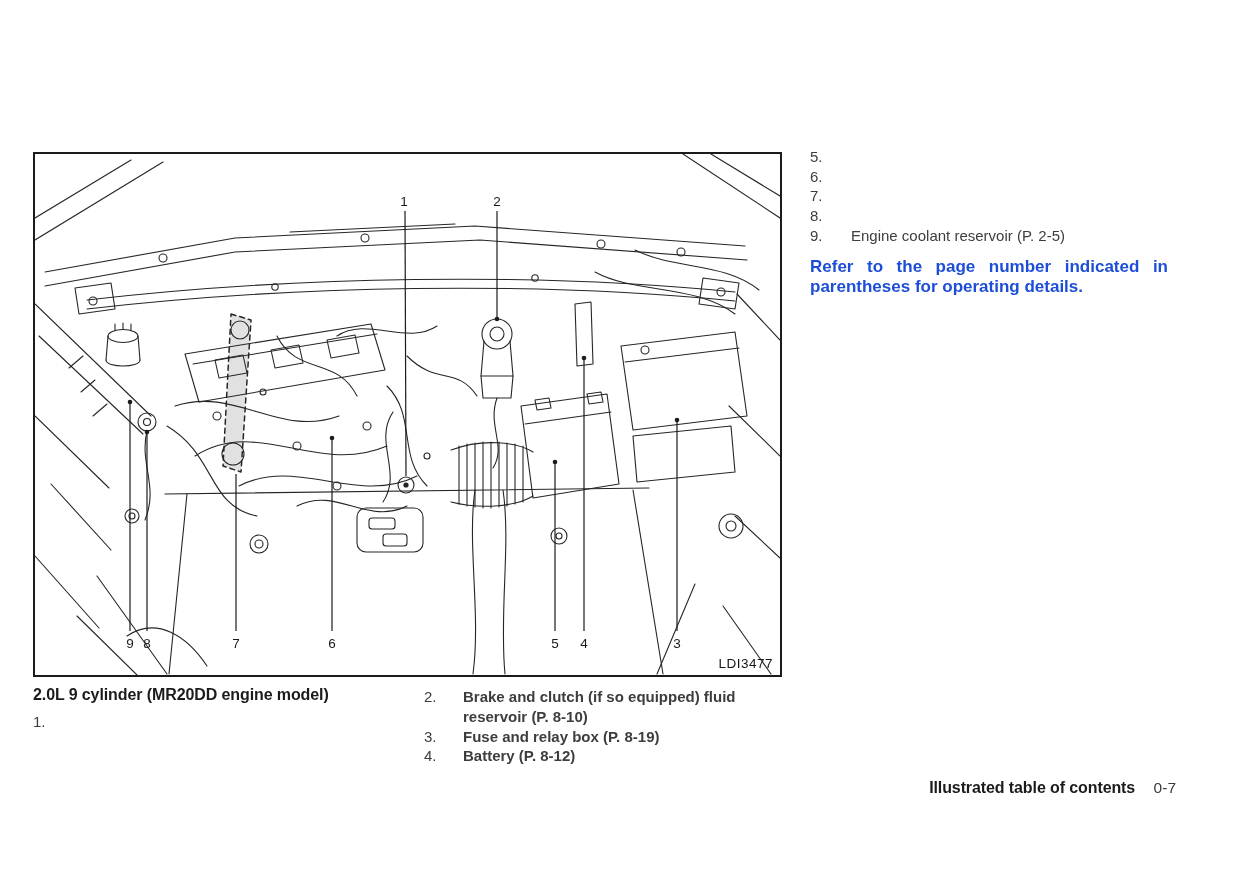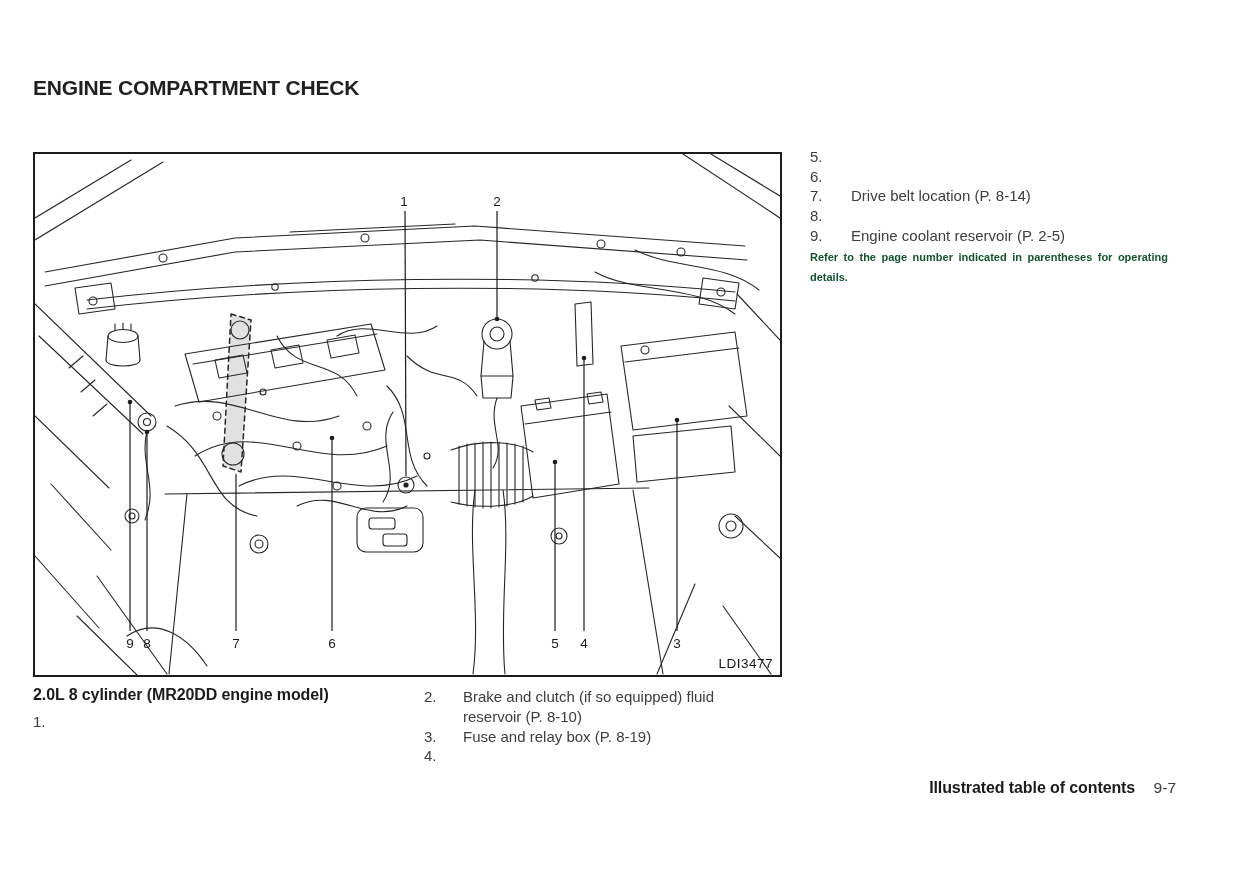--- a/index.html
+++ b/index.html
@@ -18,50 +18,49 @@
     position:absolute; left:33px; top:152px; width:749px; height:525px;
     border:2px solid #1b1b1b; background:#ffffff;
   }
   .diagram-box svg { position:absolute; left:0; top:0; width:100%; height:100%; }
 
   .right-col { position:absolute; left:810px; top:147px; width:360px; }
   .li-row { display:flex; font-size:15px; line-height:19.7px; color:#3d3d3d; }
   .li-num { width:41px; flex:none; }
   .li-text { width:248px; }
   .ref-note {
-    margin-top:1px; width:358px; font-size:11px; font-weight:bold;
-    line-height:20px; color:#14532d; text-align:justify;
+    margin-top:11px; width:358px; font-size:17px; font-weight:bold;
+    line-height:20px; color:#1d4ed8; text-align:justify;
   }
 
   .caption-heading {
     position:absolute; left:33px; top:686px;
     font-size:16px; font-weight:bold; color:#1b1b1b; letter-spacing:-0.1px;
   }
   .caption-col1 { position:absolute; left:33px; top:712px; width:360px; }
   .caption-col2 { position:absolute; left:424px; top:687px; width:345px; }
   .caption-col2 .li-num { width:39px; }
-  .caption-col2 .li-text { width:300px; }
+  .caption-col2 .li-text { width:300px;font-weight:bold; }
   .caption-col1 .li-num { width:40px; }
   .cap-row { display:flex; font-size:15px; line-height:19.8px; color:#3d3d3d; }
 
   .page-footer {
     position:absolute; right:65px; top:779px; white-space:nowrap;
     font-size:16px; color:#1b1b1b;
   }
   .footer-label { font-weight:bold; letter-spacing:-0.1px;margin-left:42px; }
   .footer-page { font-weight:normal; color:#3a3a3a; margin-left:14px; font-size:15.5px; }
 
   .callout-num { font-size:13.5px; fill:#1b1b1b; }
   .fig-code { font-size:13.5px; fill:#151515; letter-spacing:0.5px; }
 </style>
 </head>
 <body>
 
 <div class="page-title">
-  <div>ENGINE COMPARTMENT CHECK</div>
 </div>
 
 <div class="diagram-box">
   <svg viewBox="0 0 745 521" preserveAspectRatio="none" font-family="Liberation Sans, DejaVu Sans, sans-serif">
 
     <g stroke="#262626" fill="none" stroke-width="1.1" stroke-linecap="round" stroke-linejoin="round">
 
       <path d="M0,64 L96,6"></path>
         <path d="M0,86 L128,8"></path>
       <path d="M648,0 L745,64"></path>
@@ -229,50 +228,50 @@
 
 <div class="right-col">
   <div class="li-row">
     <span class="li-num">5.</span>
   </div>
   <div class="li-row">
     <span class="li-num">6.</span>
   </div>
   <div class="li-row">
     <span class="li-num">7.</span>
-    <span class="li-text">Drive belt location (P. 8-14)</span>
   </div>
   <div class="li-row">
     <span class="li-num">8.</span>
   </div>
   <div class="li-row">
     <span class="li-num">9.</span>
     <span class="li-text">Engine coolant reservoir (P. 2-5)</span>
   </div>
   <div class="ref-note">Refer to the page number indicated in parentheses for operating details.</div>
 </div>
 
-<div class="caption-heading">2.0L 8 cylinder (MR20DD engine model)</div>
+<div class="caption-heading">2.0L 9 cylinder (MR20DD engine model)</div>
 
 <div class="caption-col1">
   <div class="cap-row">
     <span class="li-num">1.</span>
   </div>
 </div>
 
 <div class="caption-col2">
   <div class="cap-row">
     <span class="li-num">2.</span>
     <span class="li-text">Brake and clutch (if so equipped) fluid reservoir (P. 8-10)</span>
   </div>
   <div class="cap-row">
     <span class="li-num">3.</span>
     <span class="li-text">Fuse and relay box (P. 8-19)</span>
   </div>
   <div class="cap-row">
     <span class="li-num">4.</span>
+    <span class="li-text">Battery (P. 8-12)</span>
   </div>
 </div>
 
 <div class="page-footer">
   <span class="footer-label">Illustrated table of contents</span>
-  <span class="footer-page">9-7</span>
+  <span class="footer-page">0-7</span>
 </div>
 
 </body></html>

